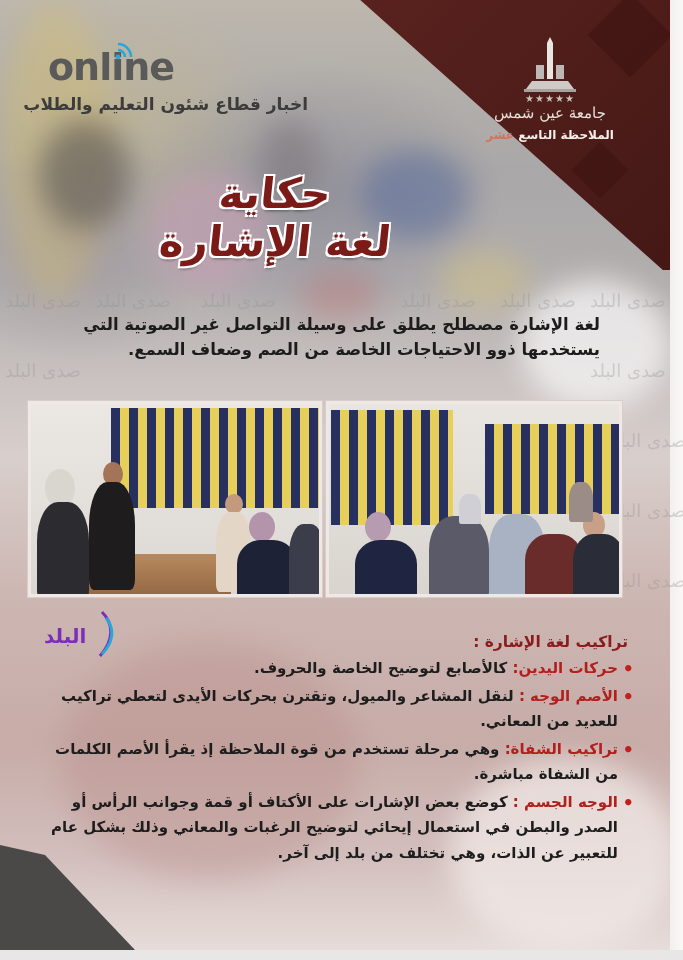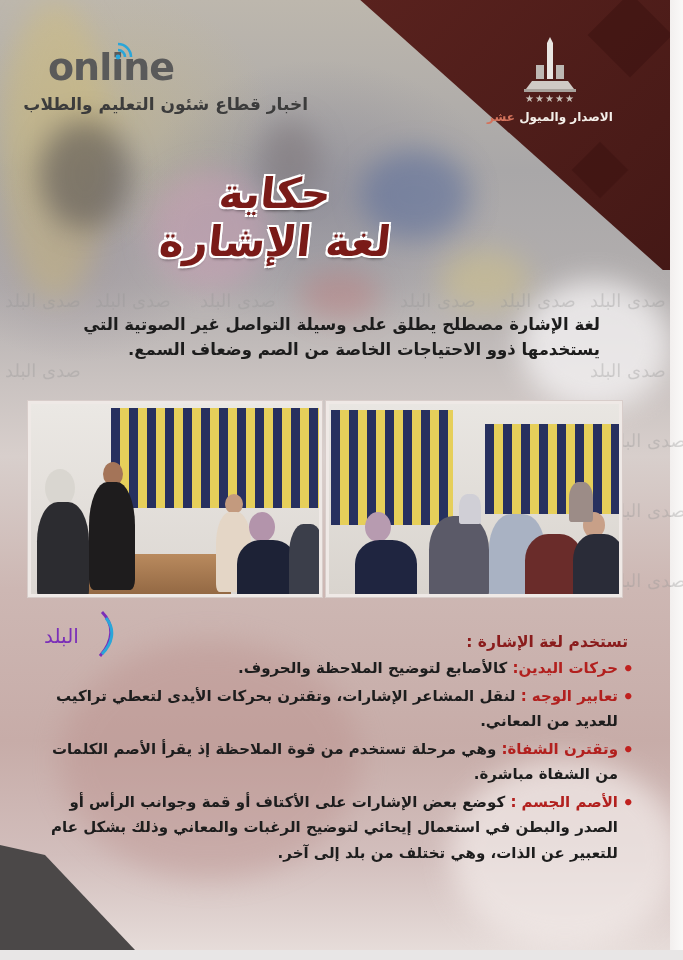--- a/index.html
+++ b/index.html
@@ -82,21 +82,21 @@
   }
   .photo-left { left: 28px; width: 294px; }
   .photo-right { left: 326px; width: 296px; }
   .curtain { position: absolute; background: repeating-linear-gradient(90deg, #27305f 0 9px, #e6cf5a 9px 18px); }
   .floor { position: absolute; background: linear-gradient(180deg, #b98a5e, #8e6440); }
   .figure { position: absolute; border-radius: 40% 40% 10% 10%; }
   .head { position: absolute; border-radius: 50%; }
 
   
   .albalad-logo { position: absolute; left: 44px; top: 610px; width: 70px; height: 50px; }
-  .albalad-text { position: absolute; left: 0; top: 14px; font-size: 20px; font-weight: normal; color: #7b2fb8; direction: rtl; }
+  .albalad-text { position: absolute; left: 0; top: 14px; font-size: 20px; font-weight: bold; color: #7b2fb8; direction: rtl; }
   .albalad-swoosh { position: absolute; left: 52px; top: 0; width: 18px; height: 48px; }
 
   
   .uses { position: absolute; left: 30px; top: 630px; width: 608px; direction: rtl; text-align: right; }
   .uses-heading { font-size: 15.5px; font-weight: bold; color: #8a1c1c; margin-right: 10px; line-height: 24px; }
   .uses-list { list-style: none; }
   .uses-item { position: relative; padding-right: 20px; font-size: 15px; font-weight: bold; color: #1d1d1d; line-height: 25.5px; margin-top: 2px; }
   .uses-bullet { position: absolute; right: 4px; top: 0; color: #c0201e; font-size: 18px; }
   .uses-term { color: #b2201e; }
 </style>
@@ -134,22 +134,23 @@
 
   <div class="uni-block">
     <svg class="obelisk-icon" width="64" height="60" viewBox="0 0 64 60">
       <polygon points="32,2 35,8 35,44 29,44 29,8" fill="#e9e6e2"></polygon>
       <polygon points="14,46 50,46 56,54 8,54" fill="#cfcac5"></polygon>
       <rect x="18" y="30" width="8" height="14" fill="#bdb8b3"></rect>
       <rect x="38" y="30" width="8" height="14" fill="#bdb8b3"></rect>
       <rect x="6" y="54" width="52" height="3" fill="#a8a29c"></rect>
     </svg>
     <div class="uni-stars">★★★★★</div>
+    <div class="uni-name">جامعة عين شمس</div>
     <div class="uni-edition">
-      <span>الاصدار والميول</span>
+      <span>الملاحظة التاسع</span>
       <span class="accent">عشر</span>
     </div>
   </div>
 
   <div class="title-wrap">
     <span class="title-line">حكاية</span>
     <span class="title-line">لغة الإشارة</span>
   </div>
 
   <div class="wm" style="left:5px;top:290px">صدى البلد</div>
@@ -199,34 +200,34 @@
 
   <div class="albalad-logo">
     <span class="albalad-text">البلد</span>
     <svg class="albalad-swoosh" viewBox="0 0 18 48">
       <path d="M6 2 C 18 14, 18 30, 4 46" stroke="#7b2fb8" stroke-width="3" fill="none"></path>
       <path d="M10 8 C 20 20, 16 34, 6 44" stroke="#2aa6d9" stroke-width="3" fill="none"></path>
     </svg>
   </div>
 
   <div class="uses">
-    <div class="uses-heading">تستخدم لغة الإشارة :</div>
+    <div class="uses-heading">تراكيب لغة الإشارة :</div>
     <ul class="uses-list">
       <li class="uses-item">
         <span class="uses-bullet">•</span>
-        <span class="uses-term">حركات اليدين:</span><span> كالأصابع لتوضيح الملاحظة والحروف.</span>
-      </li>
-      <li class="uses-item">
-        <span class="uses-bullet">•</span>
-        <span class="uses-term">تعابير الوجه :</span><span> لنقل المشاعر الإشارات، وتقترن بحركات الأيدى لتعطي تراكيب للعديد من المعاني.</span>
-      </li>
-      <li class="uses-item">
-        <span class="uses-bullet">•</span>
-        <span class="uses-term">وتقترن الشفاة:</span><span> وهي مرحلة تستخدم من قوة الملاحظة إذ يقرأ الأصم الكلمات من الشفاة مباشرة.</span>
-      </li>
-      <li class="uses-item">
-        <span class="uses-bullet">•</span>
-        <span class="uses-term">الأصم الجسم :</span><span> كوضع بعض الإشارات على الأكتاف أو قمة وجوانب الرأس أو الصدر والبطن في استعمال إيحائي لتوضيح الرغبات والمعاني وذلك بشكل عام للتعبير عن الذات، وهي تختلف من بلد إلى آخر.</span>
+        <span class="uses-term">حركات اليدين:</span><span> كالأصابع لتوضيح الخاصة والحروف.</span>
+      </li>
+      <li class="uses-item">
+        <span class="uses-bullet">•</span>
+        <span class="uses-term">الأصم الوجه :</span><span> لنقل المشاعر والميول، وتقترن بحركات الأيدى لتعطي تراكيب للعديد من المعاني.</span>
+      </li>
+      <li class="uses-item">
+        <span class="uses-bullet">•</span>
+        <span class="uses-term">تراكيب الشفاة:</span><span> وهي مرحلة تستخدم من قوة الملاحظة إذ يقرأ الأصم الكلمات من الشفاة مباشرة.</span>
+      </li>
+      <li class="uses-item">
+        <span class="uses-bullet">•</span>
+        <span class="uses-term">الوجه الجسم :</span><span> كوضع بعض الإشارات على الأكتاف أو قمة وجوانب الرأس أو الصدر والبطن في استعمال إيحائي لتوضيح الرغبات والمعاني وذلك بشكل عام للتعبير عن الذات، وهي تختلف من بلد إلى آخر.</span>
       </li>
     </ul>
   </div>
 
 </div>
 
 </body></html>

